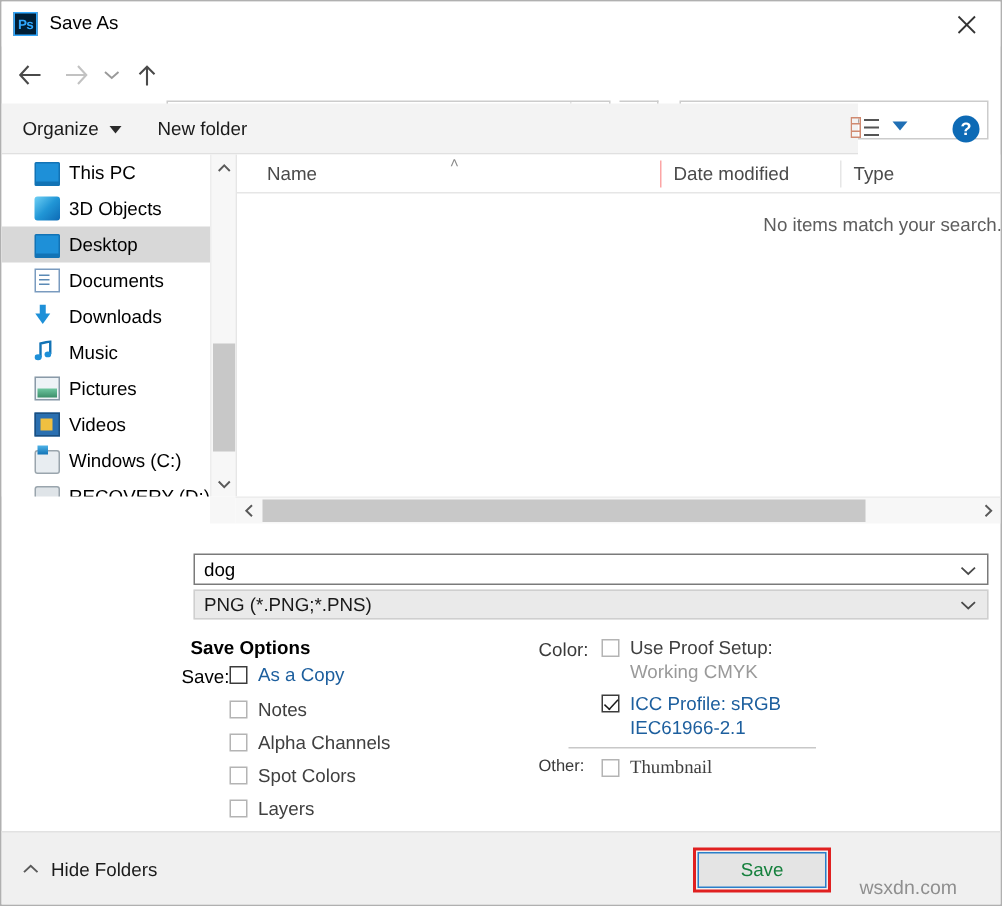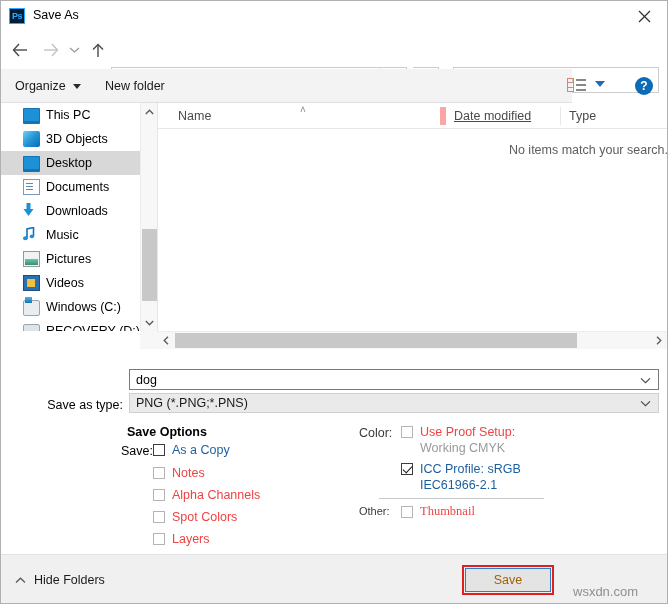--- a/index.html
+++ b/index.html
@@ -210,21 +210,21 @@
     position: relative;
     height: 26px;
     border-bottom: 1px solid #e6e6e6;
   }
   .colh {
     position: absolute; top: 0; height: 26px;
     display: flex; align-items: center;
     font-size: 12.5px; color: #4a4a4a;
   }
   #colh-name { left: 20px; }
-  #colh-date { left: 282px; padding-left: 8px; border-left: 6px solid #fca5a5; height: 18px; top: 4px; text-decoration: underline; }
+  #colh-date { left: 282px; padding-left: 8px; border-left: 1px solid #fca5a5; height: 18px; top: 4px; }
   #colh-type { left: 402px; padding-left: 8px; border-left: 1px solid #e6e6e6; height: 18px; top: 4px; }
   #sort-caret {
     position: absolute; left: 142px; top: 1px;
     color: #8a8a8a; font-size: 10px;
   }
   #empty-msg {
     position: absolute; left: 0; top: 40px;
     width: 510px; text-align: right;
     color: #5d5d5d; font-size: 12.5px;
   }
@@ -310,21 +310,21 @@
   .cbox.enabled { border-color: #3c3c3c; }
   .cbox.checked::after {
     content: "";
     position: absolute; left: 3px; top: 0px;
     width: 4px; height: 8px;
     border: solid #1a1a1a;
     border-width: 0 1.6px 1.6px 0;
     transform: rotate(43deg);
   }
   .cb-label-on  { color: #1d5f9e; }
-  .cb-label-off { color: #ef4444; }
+  .cb-label-off { color: #404040; }
 
   #cb-ascopy  { left: 152px; top: 442px; }
   #cb-notes   { left: 152px; top: 465px; }
   #cb-alpha   { left: 152px; top: 487px; }
   #cb-spot    { left: 152px; top: 509px; }
   #cb-layers  { left: 152px; top: 531px; }
 
   #color-label {
     position: absolute; left: 358px; top: 425px;
     font-size: 12.5px; color: #3a3a3a;
@@ -367,21 +367,21 @@
     position: absolute; left: 461px; top: 564px;
     width: 92px; height: 30px;
     border: 2px solid #e02020;
   }
   #save-btn {
     position: absolute; left: 464px; top: 567px;
     width: 86px; height: 24px;
     background: #e4e4e4;
     border: 1px solid #2a7fc9;
     display: flex; align-items: center; justify-content: center;
-    font-size: 12.5px; color: #a16207;
+    font-size: 12.5px; color: #15803d;
   }
   #cancel-btn {
     position: absolute; left: 563px; top: 567px;
     width: 86px; height: 24px;
     background: #e4e4e4;
     border: 1px solid #c2c2c2;
     display: flex; align-items: center; justify-content: center;
     font-size: 12.5px; color: #000;
   }
   #watermark {
@@ -578,21 +578,20 @@
 
   <div id="filename-field">
     <span id="filename-value">dog</span>
     <span class="fchev">
       <svg width="11" height="7" viewBox="0 0 11 7">
         <path d="M1 1.4 L5.5 5.6 L10 1.4" fill="none" stroke="#4a4a4a" stroke-width="1.2"></path>
       </svg>
     </span>
   </div>
 
-  <div class="field-label" id="lbl-savetype">Save as type:</div>
   <div id="savetype-field">
     <span id="savetype-value">PNG (*.PNG;*.PNS)</span>
     <span class="fchev">
       <svg width="11" height="7" viewBox="0 0 11 7">
         <path d="M1 1.4 L5.5 5.6 L10 1.4" fill="none" stroke="#4a4a4a" stroke-width="1.2"></path>
       </svg>
     </span>
   </div>
 
   <div id="savopt-title">Save Options</div>

